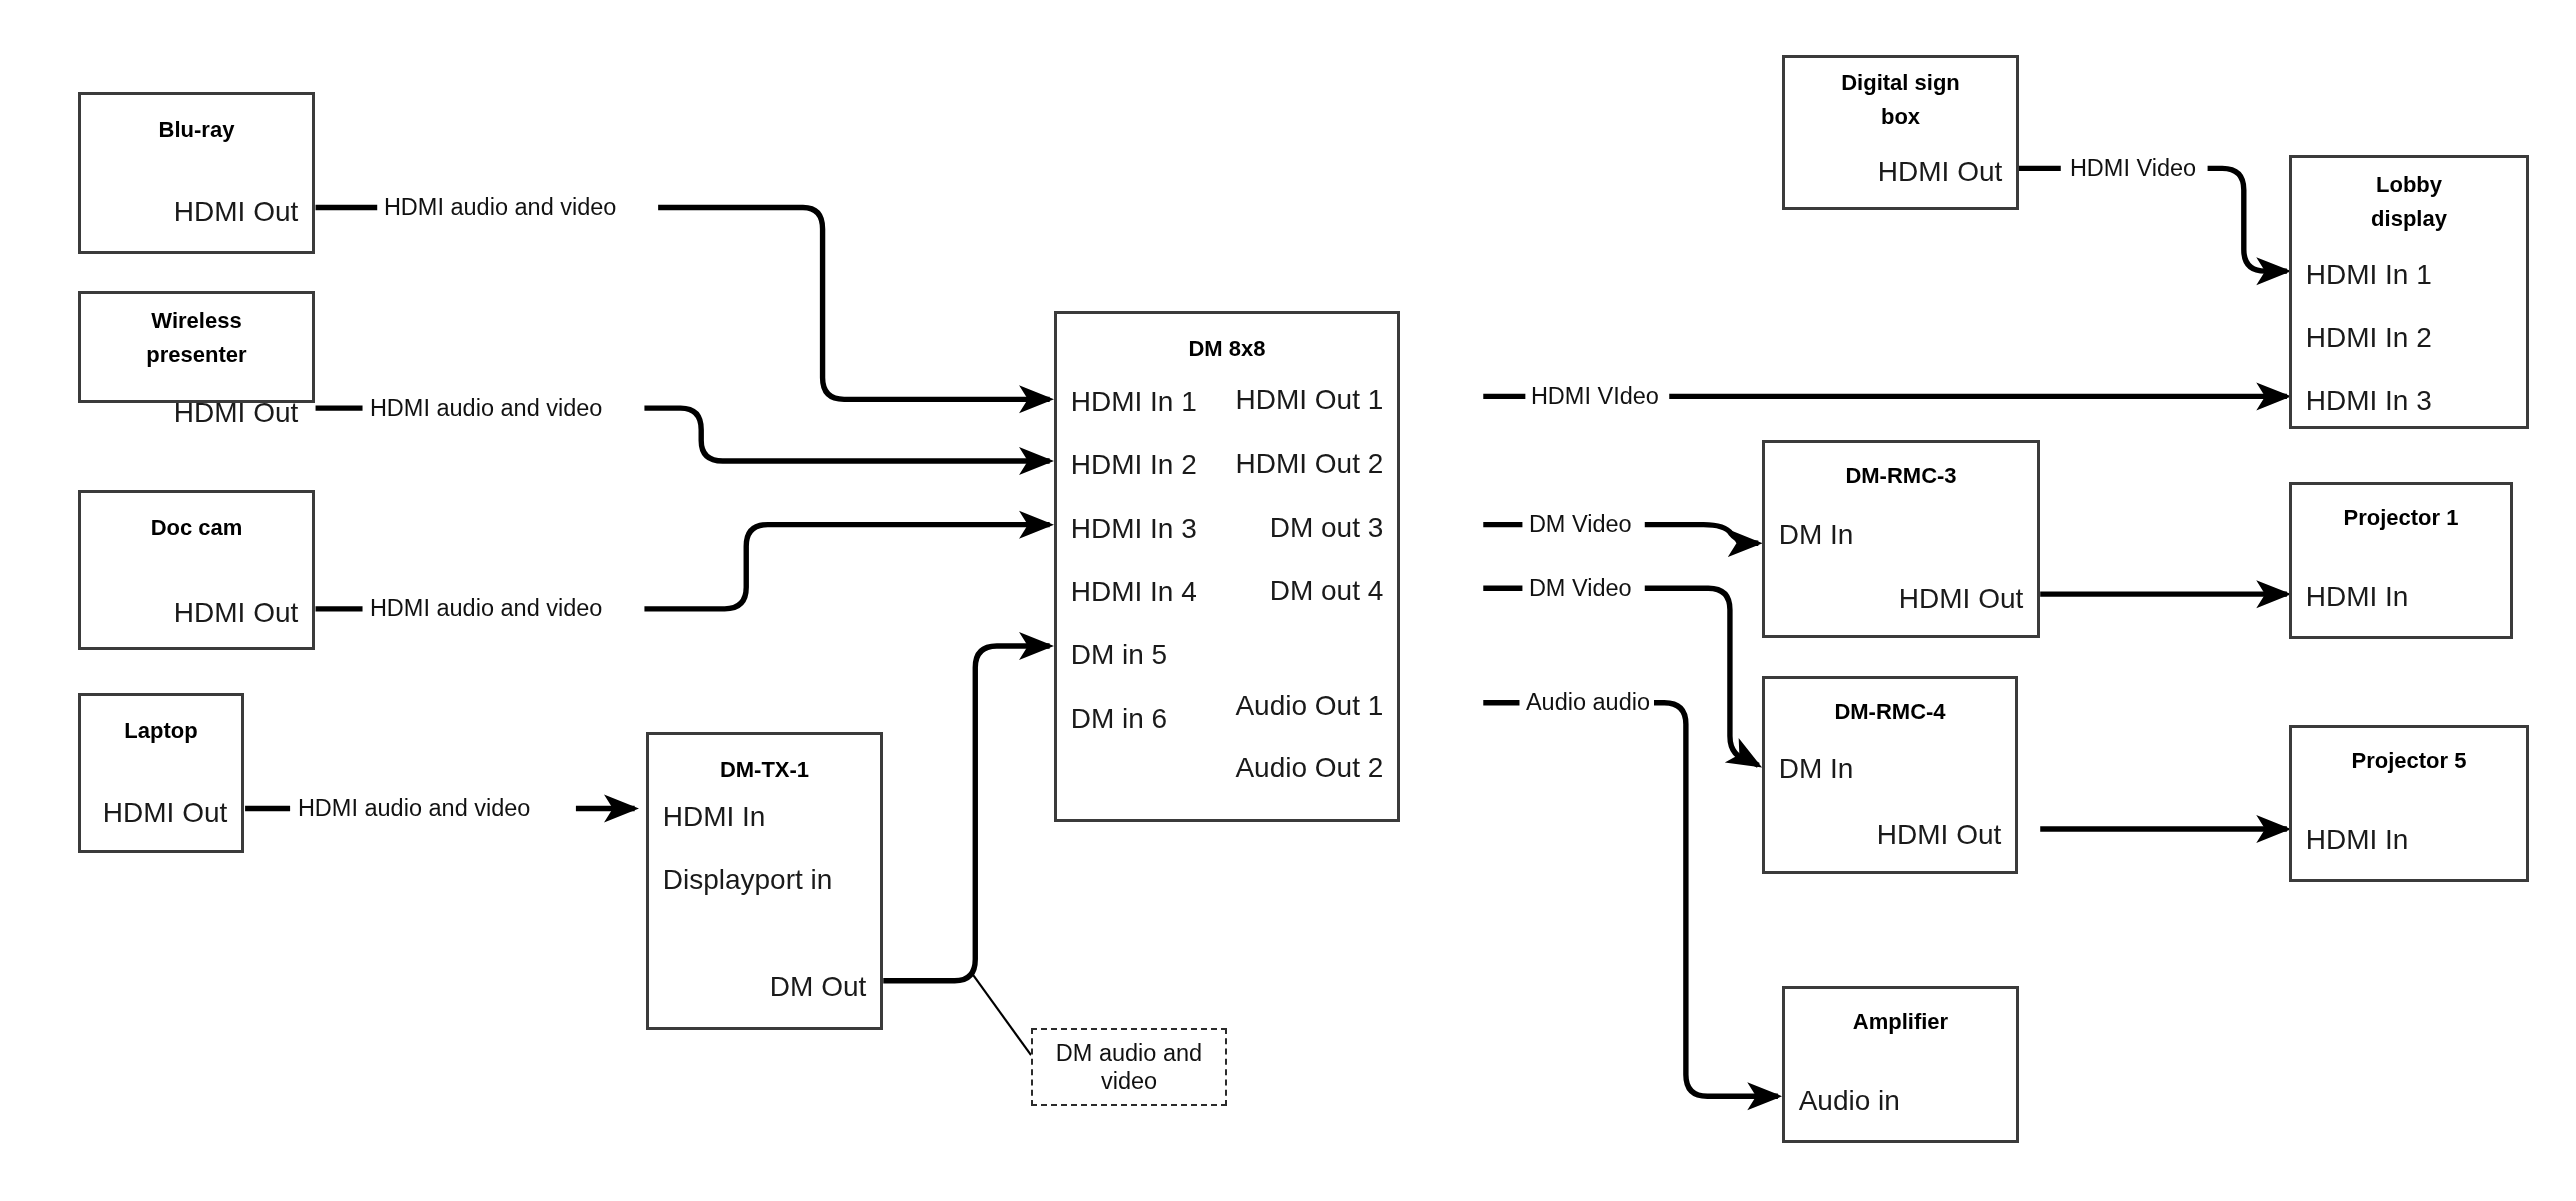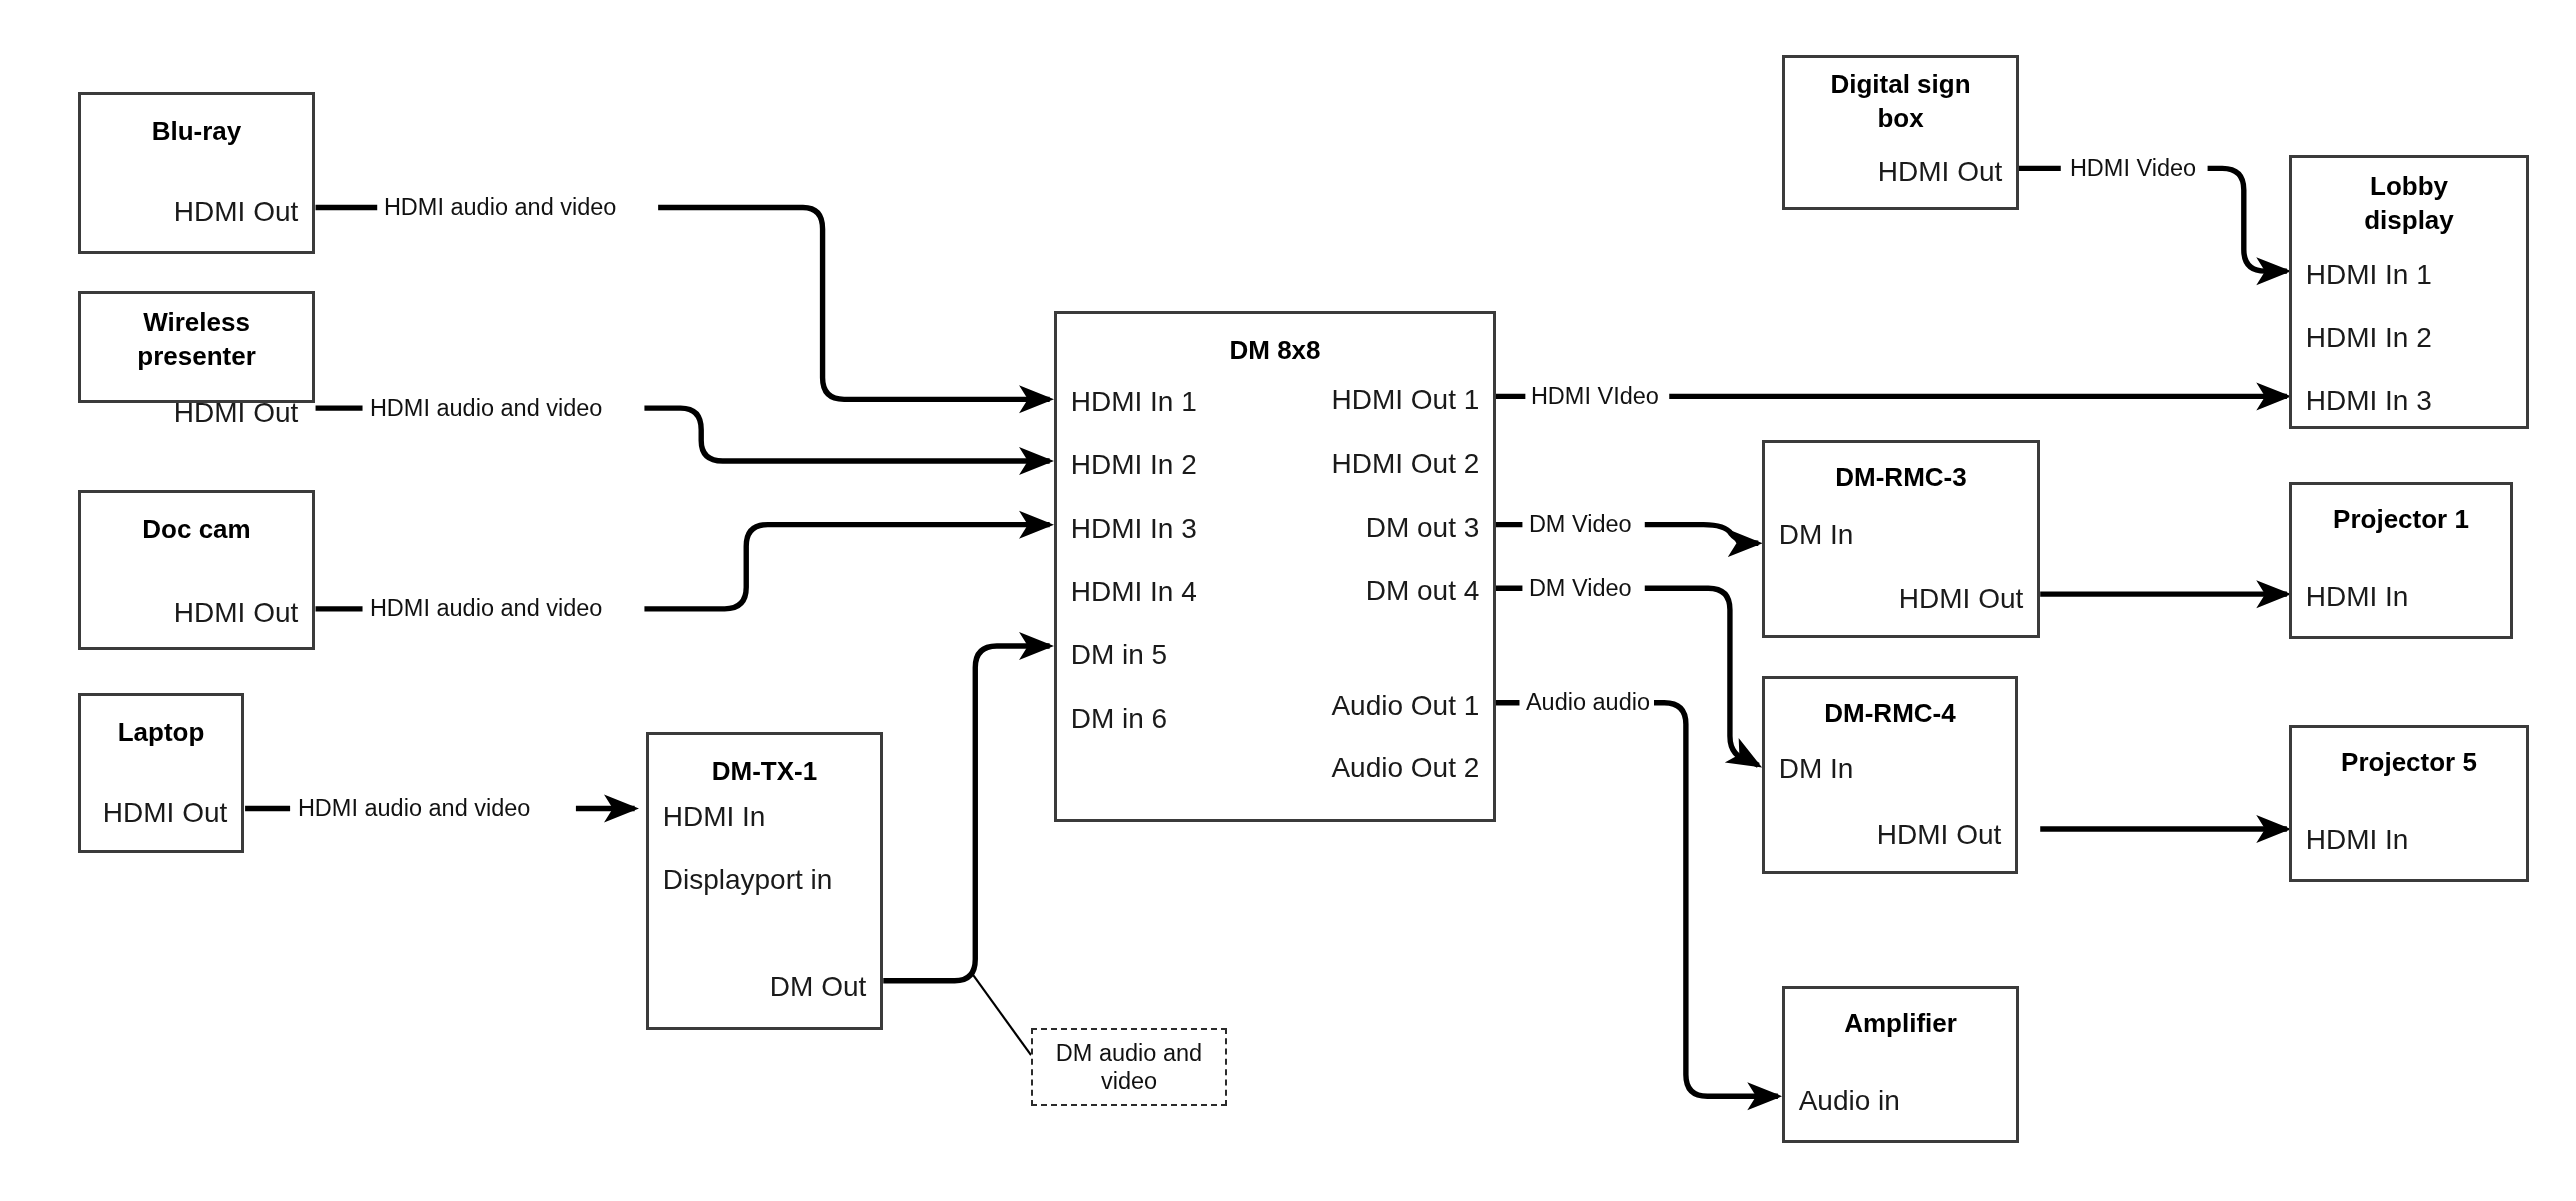--- a/index.html
+++ b/index.html
@@ -29,21 +29,21 @@
     position: absolute;
     box-sizing: border-box;
     border: 3.9px solid #3b3b3b;
     background: #ffffff;
   }
   .node .title {
     position: absolute;
     left: 0; right: 0;
     text-align: center;
     font-weight: bold;
-    font-size: 26px;
+    font-size: 22px;
     color: #000000;
     line-height: 1.14;
   }
   .port {
     position: absolute;
     font-size: 28px;
     color: #1a1a1a;
     white-space: nowrap;
     line-height: 1;
   }
@@ -144,21 +144,21 @@
     <div class="port right" style="right:13.7px; top:103px;">HDMI Out</div>
   </div>
 
   <div class="node" style="left:646px; top:732px; width:237px; height:298px;">
     <div class="title" style="top:21.5px;">DM-TX-1</div>
     <div class="port left" style="left:13.7px; top:68px;">HDMI In</div>
     <div class="port left" style="left:13.7px; top:131px;">Displayport in</div>
     <div class="port right" style="right:13.7px; top:238px;">DM Out</div>
   </div>
 
-  <div class="node" style="left:1054px; top:311px; width:442px; height:511px;">
+  <div class="node" style="left:1054px; top:311px; width:346px; height:511px;">
     <div class="title" style="top:21.5px;">DM 8x8</div>
 
     <div class="port left" style="left:13.7px; top:74px;">HDMI In 1</div>
     <div class="port left" style="left:13.7px; top:137px;">HDMI In 2</div>
     <div class="port left" style="left:13.7px; top:201px;">HDMI In 3</div>
     <div class="port left" style="left:13.7px; top:264px;">HDMI In 4</div>
     <div class="port left" style="left:13.7px; top:327px;">DM in 5</div>
     <div class="port left" style="left:13.7px; top:391px;">DM in 6</div>
 
     <div class="port right" style="right:13.7px; top:72px;">HDMI Out 1</div>

